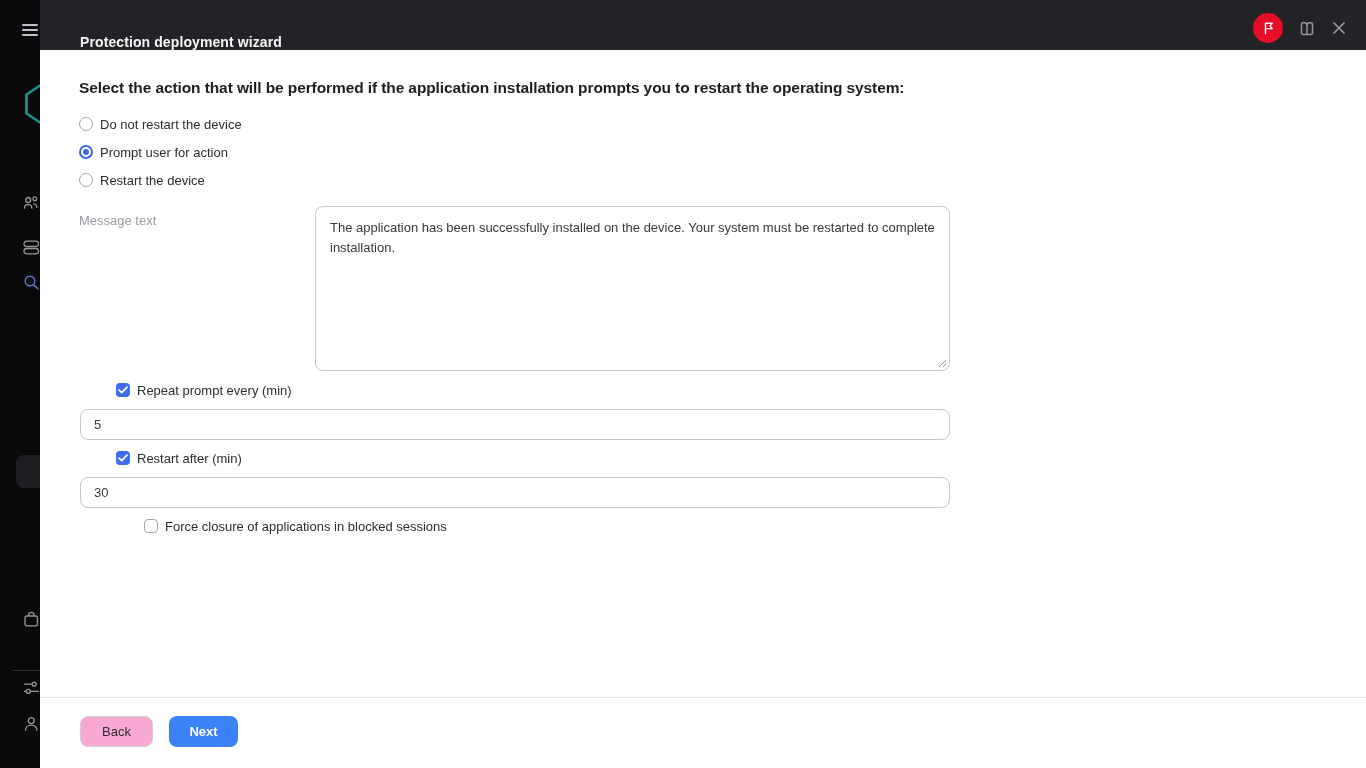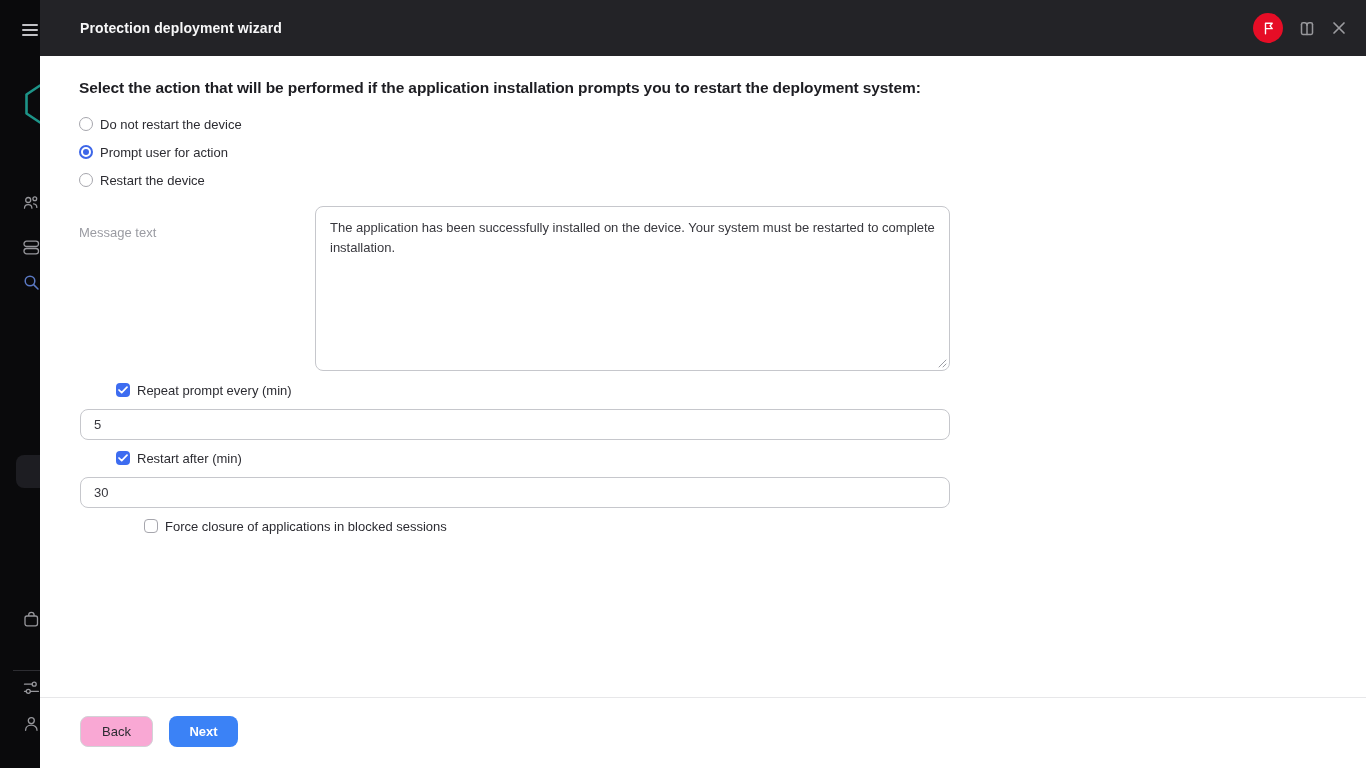--- a/index.html
+++ b/index.html
@@ -24,22 +24,22 @@
   .ic-servers { top:240px; }
   .ic-search  { top:274px; }
   .ic-bag     { top:611px; }
   .ic-flow    { top:680px; }
   .ic-person  { top:716px; }
   .side-pill { position:absolute; left:16px; top:455px; width:32px; height:33px; border-radius:8px; background:#1d1d22; }
   .side-div  { position:absolute; left:13px; top:670px; width:27px; height:1px; background:#2d2d32; }
 
   
   .header {
-    position:absolute; left:40px; top:0; width:1326px; height:56px;
-    background:#232327; display:flex; align-items:center; z-index:1;
+    position:absolute; left:40px; top:0; width:1326px; height:50px;
+    background:#232327; display:flex; align-items:flex-end; z-index:1;
   }
   .header-title { margin-left:40px; color:#f7f7f8; font-size:14px; font-weight:bold; letter-spacing:.1px; }
   .header-actions { position:absolute; right:19px; top:0; height:56px; display:flex; align-items:center; gap:15px; }
   .flag-badge {
     width:30px; height:30px; border-radius:50%; background:#e60d26;
     display:flex; align-items:center; justify-content:center; cursor:pointer;
   }
   .hdr-btn { display:flex; align-items:center; justify-content:center; cursor:pointer; }
 
   
@@ -55,21 +55,21 @@
     width:14px; height:14px; border-radius:50%; border:1.5px solid #a6a6ad;
     background:#fff; flex:0 0 auto;
   }
   .radio.checked { border:2px solid #3d66e8; position:relative; }
   .radio.checked::after {
     content:""; position:absolute; left:2px; top:2px; width:6px; height:6px;
     border-radius:50%; background:#3d66e8;
   }
   .radio-label { margin-left:7px; font-size:13px; color:#2c2c32; }
 
-  .msg-label { position:absolute; left:39px; top:169px; font-size:13px; color:#9b9ca3; }
+  .msg-label { position:absolute; left:39px; top:157px; font-size:13px; color:#9b9ca3; }
   .textarea-wrap { position:absolute; left:275px; top:150px; width:635px; height:165px; }
   .textarea-wrap textarea {
     width:100%; height:100%; resize:none; outline:none;
     border:1px solid #c6c7cc; border-radius:8px; padding:11px 14px;
     font-family:"Liberation Sans", sans-serif; font-size:13px; line-height:20px; color:#38383e;
     background:#fff;
   }
   .resize-grip { position:absolute; right:3px; bottom:3px; pointer-events:none; }
 
   .opt-row { position:absolute; left:40px; display:flex; align-items:center; cursor:pointer; height:16px;margin-left:36px; }
@@ -184,21 +184,21 @@
     <div class="hdr-btn">
       <svg width="16" height="16" viewBox="0 0 16 16">
         <path d="M3 3l10 10M13 3L3 13" stroke="#9b9b9f" stroke-width="1.7" stroke-linecap="round"></path>
       </svg>
     </div>
   </div>
 </div>
 
 <div class="panel">
 
-  <div class="heading">Select the action that will be performed if the application installation prompts you to restart the deployment system:</div>
+  <div class="heading">Select the action that will be performed if the application installation prompts you to restart the operating system:</div>
 
   <div class="radio-group">
     <div class="radio-row">
       <span class="radio"></span>
       <span class="radio-label">Do not restart the device</span>
     </div>
     <div class="radio-row">
       <span class="radio checked"></span>
       <span class="radio-label">Prompt user for action</span>
     </div>

